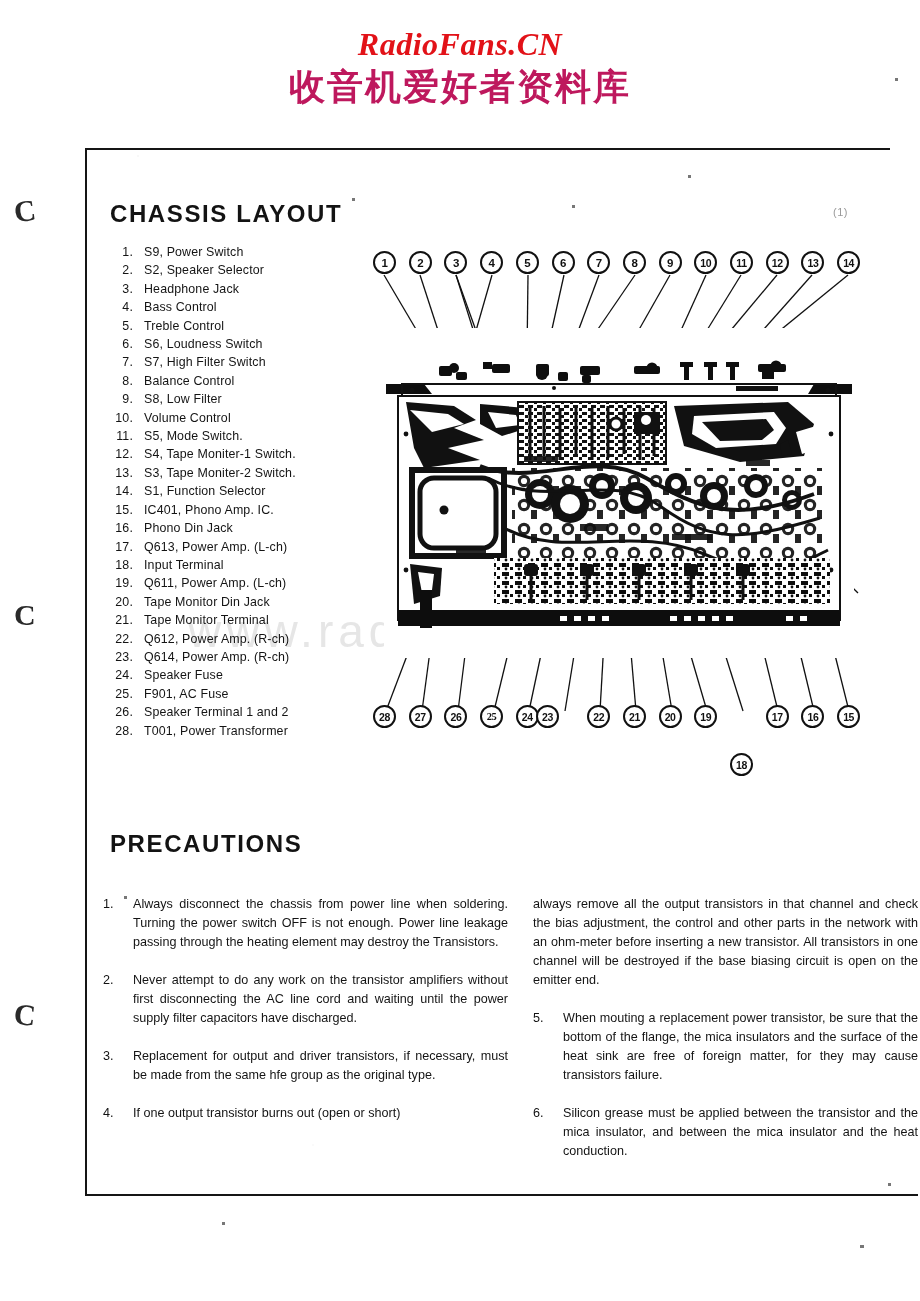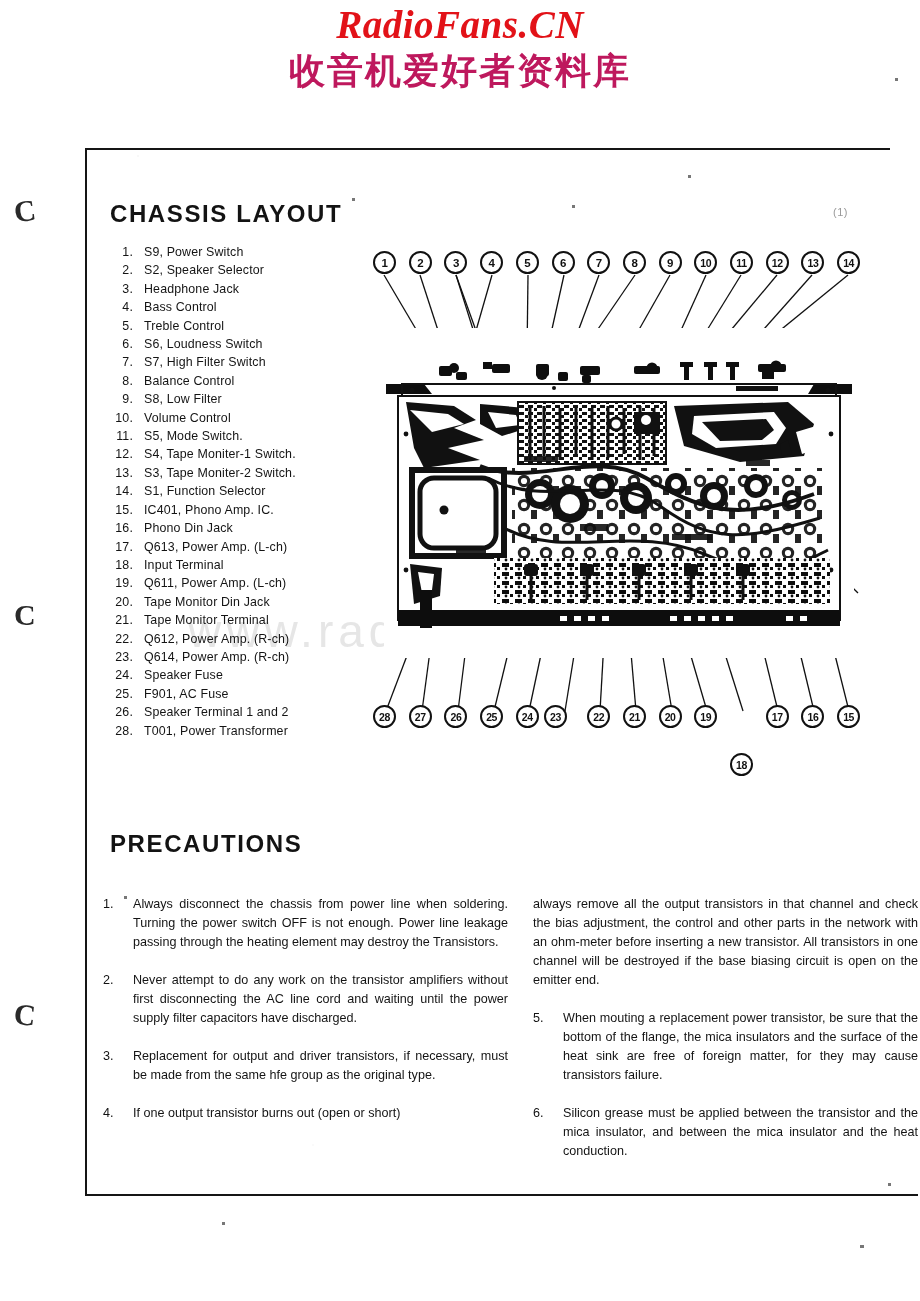--- a/index.html
+++ b/index.html
@@ -25,23 +25,23 @@
   }
 
   
   .wm-header{
     position:absolute;left:0;top:0;width:920px;height:115px;
     text-align:center;z-index:30;
   }
   .wm-latin{
     font-family:"Liberation Serif","DejaVu Serif",serif;
     font-style:italic;font-weight:bold;
-    font-size:39px;letter-spacing:.5px;
+    font-size:32px;letter-spacing:.5px;
     color:#e21218;
-    margin-top:5px;line-height:1;
+    margin-top:28px;line-height:1;
   }
   .wm-cjk{
     font-family:"DejaVu Sans","Liberation Sans",sans-serif;
     font-weight:bold;font-size:36px;letter-spacing:2px;
     color:#be185d;margin-top:9px;line-height:1;
   }
 
   
   .wm-mid{
     position:absolute;left:188px;top:604px;
@@ -516,23 +516,23 @@
       <div class="callout two" style="left: 326.3px; top: 8px;">10</div>
       <div class="callout two" style="left: 362px; top: 8px;">11</div>
       <div class="callout two" style="left: 397.7px; top: 8px;">12</div>
       <div class="callout two" style="left: 433.4px; top: 8px;">13</div>
       <div class="callout two" style="left: 469.1px; top: 8px;">14</div>
     </div>
   <div id="callouts-bottom">
       <div class="callout two" style="left: 5px; top: 462px;">28</div>
       <div class="callout two" style="left: 40.7px; top: 462px;">27</div>
       <div class="callout two" style="left: 76.4px; top: 462px;">26</div>
-      <div class="callout two" style="left: 112.1px; top: 462px;">25</div>
+      <div class="callout two" style="left: 112.1px; top: 462px; font-family: Liberation Serif, serif;">25</div>
       <div class="callout two" style="left: 147.8px; top: 462px;">24</div>
-      <div class="callout two" style="left: 176px; top: 462px;">23</div>
+      <div class="callout two" style="left: 168px; top: 462px;">23</div>
       <div class="callout two" style="left: 219.2px; top: 462px;">22</div>
       <div class="callout two" style="left: 254.9px; top: 462px;">21</div>
       <div class="callout two" style="left: 290.6px; top: 462px;">20</div>
       <div class="callout two" style="left: 326.3px; top: 462px;">19</div>
       <div class="callout two" style="left: 362px; top: 462px; margin-top: 48px;">18</div>
       <div class="callout two" style="left: 397.7px; top: 462px;">17</div>
       <div class="callout two" style="left: 433.4px; top: 462px;">16</div>
       <div class="callout two" style="left: 469.1px; top: 462px;">15</div>
     </div>
 </div>

